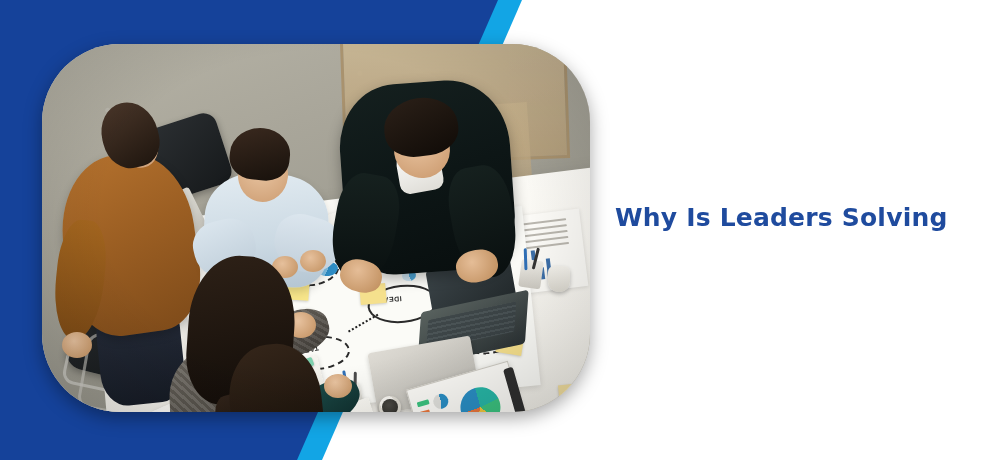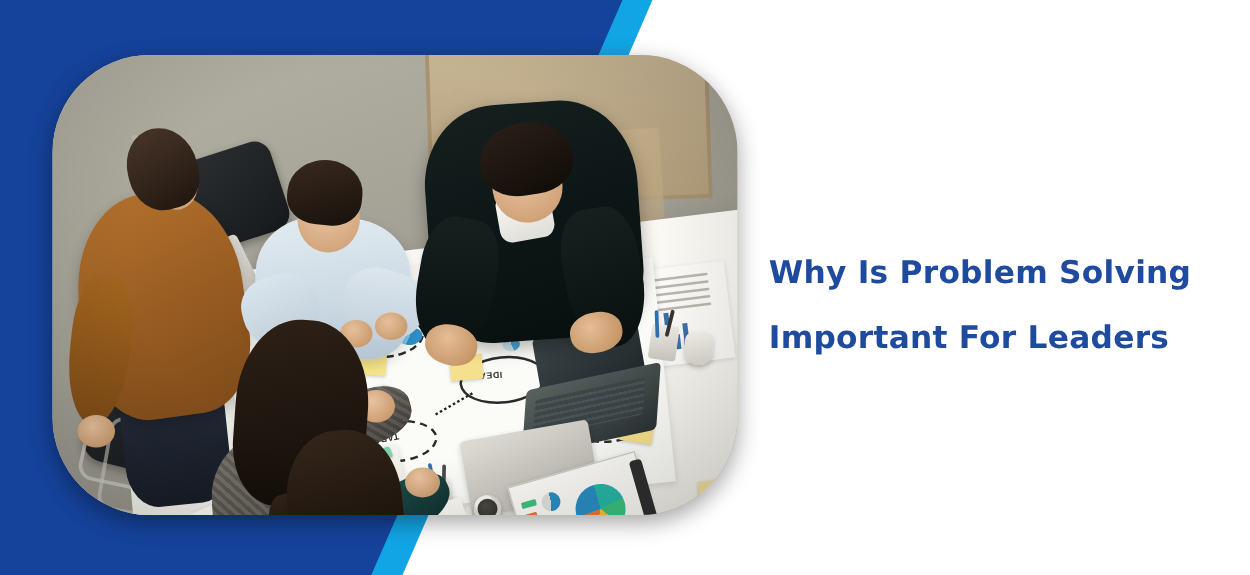--- a/index.html
+++ b/index.html
@@ -627,17 +627,16 @@
       <div class="person">
         
         
       </div>
 
       <div class="vignette"></div>
     </div>
   </div>
 
   <div class="title-block">
-    <div class="title-line">Why Is Problem Solving</div>
-    <div class="title-line">Important For Leaders</div>
+    <div class="title-line">Why Is Leaders Solving</div>
   </div>
 
 </div>
 
 </body></html>

